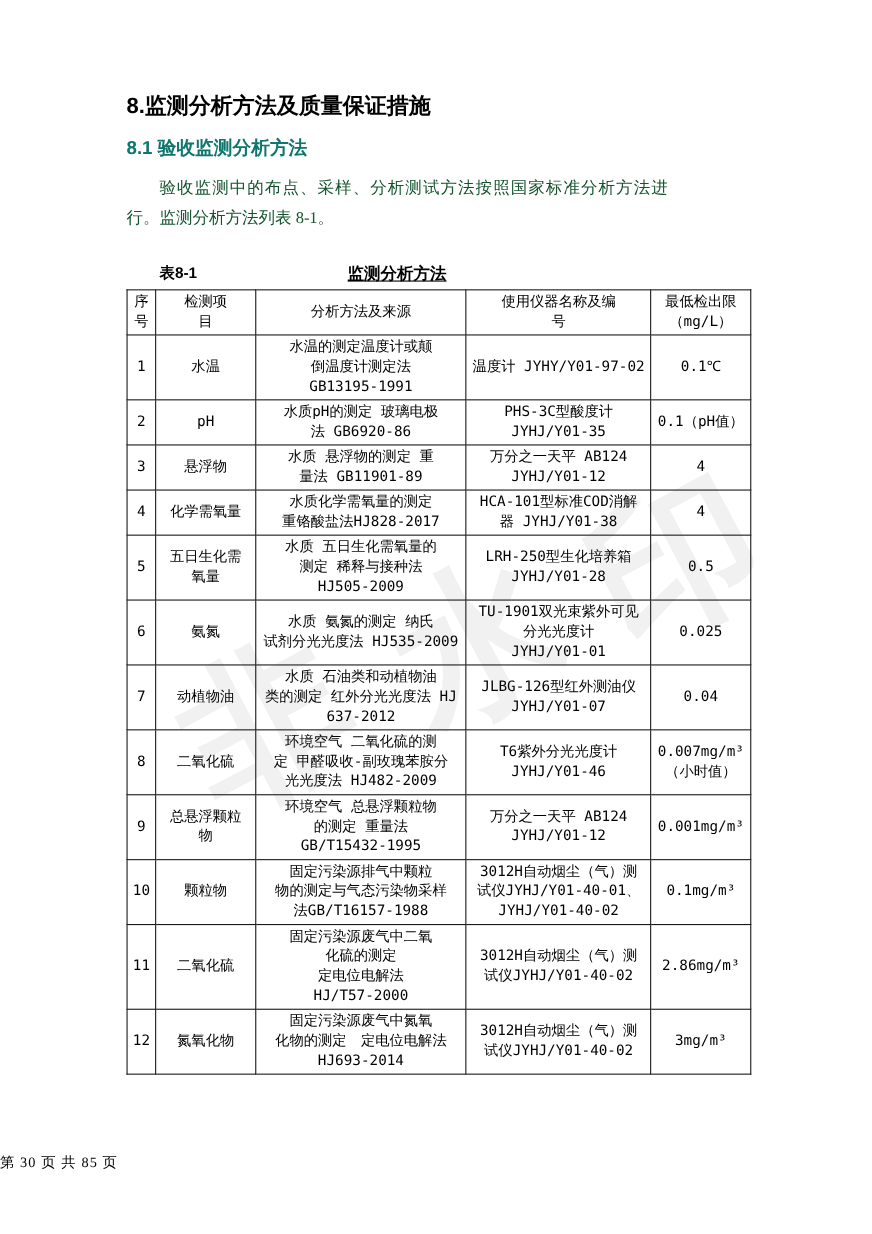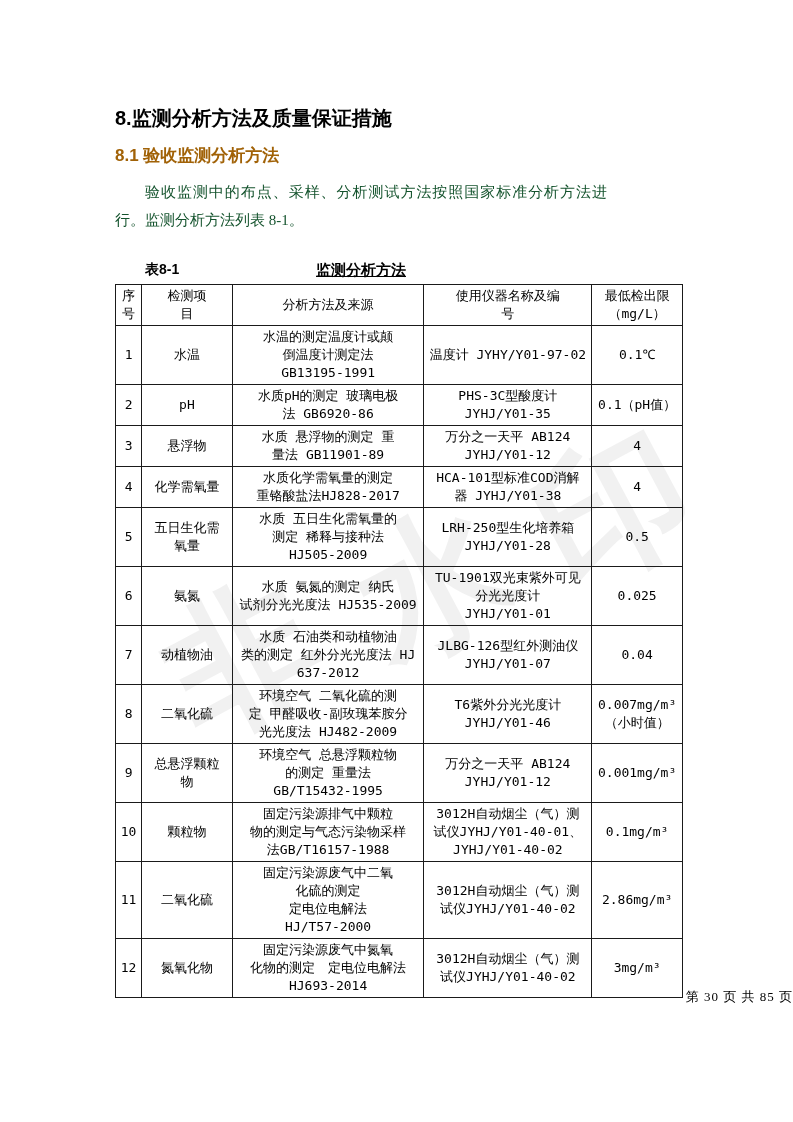--- a/index.html
+++ b/index.html
@@ -21,37 +21,37 @@
     width: 620px;
     font-size: 13px;
     letter-spacing: 1.6px;
     color: #2a2a2a;
     white-space: nowrap;
   }
   
   .content {
     position: absolute;
     left: 115px;
-    top: 105px;
+    top: 84px;
     width: 492px;
   }
   .h1 {
     font-family: "Liberation Sans", "DejaVu Sans", sans-serif;
     font-weight: bold;
     font-size: 20px;
     line-height: 27px;
     color: #000;
   }
   .h2 {
     font-family: "Liberation Sans", "DejaVu Sans", sans-serif;
     font-weight: bold;
     font-size: 17px;
     line-height: 23px;
     margin-top: 12px;
-    color: #a16207;
+    color: #0f766e;
   }
   .para {
     margin-top: 11px;
     font-size: 15px;
     line-height: 28px;
     text-indent: 2em;
     text-align: justify;
     color: #14532d;
   }
   .caption-row {
@@ -109,24 +109,24 @@
     font-family: "Liberation Sans", sans-serif;
     color: rgba(60, 60, 60, 0.07);
     transform: rotate(-28deg);
   }
   .wm-0 { left: 60px;  top: 160px; }
   .wm-1 { left: 250px; top: 85px; }
   .wm-2 { left: 430px; top: 10px; }
   
   .doc-footer {
     position: absolute;
-    top: 988px;
+    top: 1048px;
     left: 0;
     width: 100%;
-    text-align: right;
+    text-align: left;
     font-size: 13px;
     letter-spacing: 1px;
     color: #000;
   }
 </style>
 </head>
 <body>
 
 <div class="page">
 

